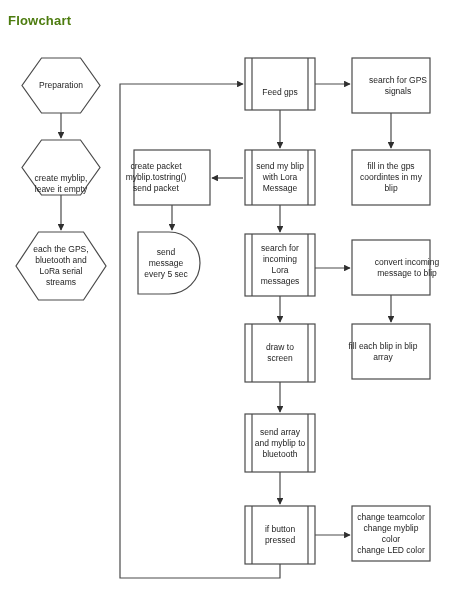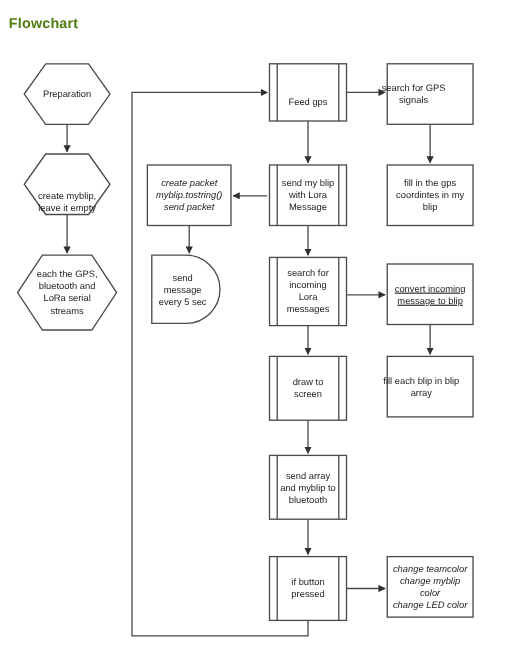--- a/index.html
+++ b/index.html
@@ -127,46 +127,46 @@
   </g>
 </svg>
 
 <div class="node-label" style="left:16px;  top:58px;  width:90px;  height:55px;">Preparation</div>
 <div class="node-label" style="left:16px;  top:156px; width:90px;  height:55px;">create myblip,
 leave it empty</div>
 <div class="node-label" style="left:12px;  top:232px; width:98px;  height:68px;">each the GPS,
 bluetooth and
 LoRa serial
 streams</div>
-<div class="node-label" style="left:134px; top:150px; width:76px;  height:55px;font-style:italic;">create packet
+<div class="node-label" style="left:118px; top:150px; width:76px;  height:55px;">create packet
 myblip.tostring()
 send packet</div>
 <div class="node-label" style="left:138px; top:232px; width:56px;  height:62px;">send
 message
 every 5 sec</div>
 <div class="node-label" style="left:252px; top:58px;  width:56px;  height:68px;">Feed gps</div>
 <div class="node-label" style="left:248px; top:150px; width:64px;  height:55px;">send my blip
 with Lora
 Message</div>
 <div class="node-label" style="left:250px; top:234px; width:60px;  height:62px;">search for
 incoming
 Lora
 messages</div>
 <div class="node-label" style="left:252px; top:324px; width:56px;  height:58px;">draw to
 screen</div>
 <div class="node-label" style="left:248px; top:414px; width:64px;  height:58px;">send array
 and myblip to
 bluetooth</div>
 <div class="node-label" style="left:250px; top:506px; width:60px;  height:58px;">if button
 pressed</div>
-<div class="node-label" style="left:344px; top:58px;  width:64px;  height:55px;">search for GPS
+<div class="node-label" style="left:366px; top:58px;  width:64px;  height:55px;">search for GPS
 signals</div>
 <div class="node-label" style="left:352px; top:150px; width:78px;  height:55px;">fill in the gps
 coordintes in my
 blip</div>
-<div class="node-label" style="left:352px; top:240px; width:78px;  height:55px;text-decoration:underline;">convert incoming
+<div class="node-label" style="left:368px; top:240px; width:78px;  height:55px;">convert incoming
 message to blip</div>
 <div class="node-label" style="left:344px; top:324px; width:78px;  height:55px;">fill each blip in blip
 array</div>
-<div class="node-label" style="left:350px; top:506px; width:82px;  height:55px;font-style:italic;">change teamcolor
+<div class="node-label" style="left:350px; top:506px; width:82px;  height:55px;">change teamcolor
 change myblip
 color
 change LED color</div>
 
 </body></html>

